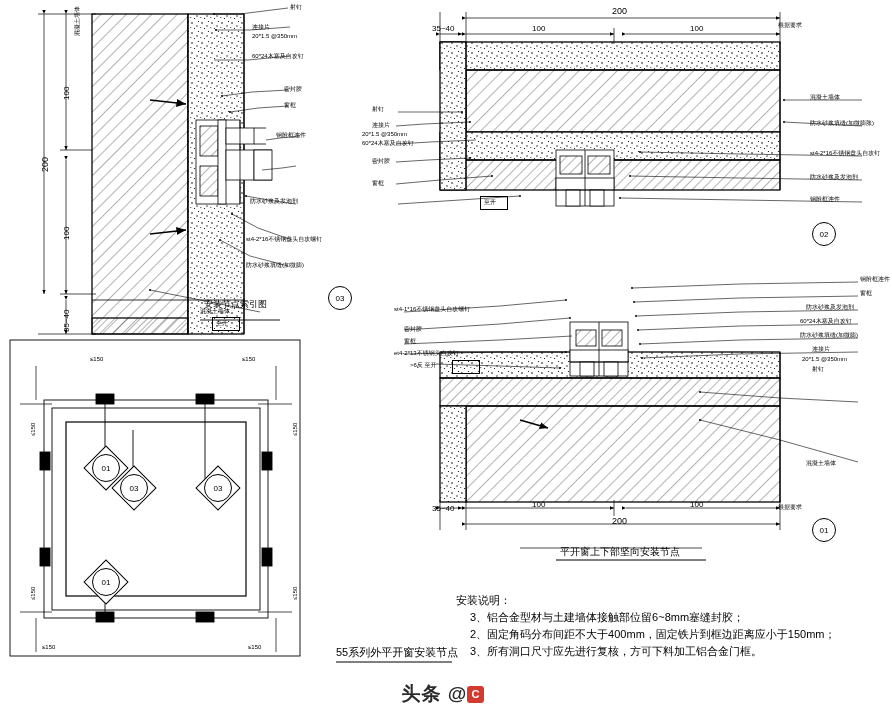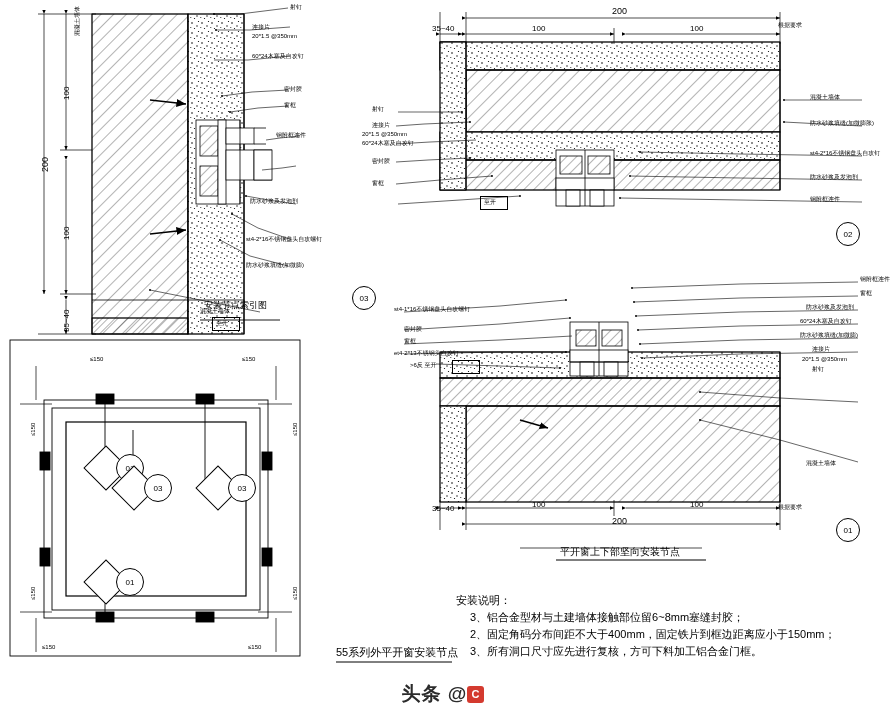--- a/index.html
+++ b/index.html
@@ -14,21 +14,21 @@
   .stage{position:absolute;left:0;top:0;width:892px;height:717px;}
   .lbl{position:absolute;font-size:7px;line-height:8px;white-space:nowrap;}
   .lbl.s6{font-size:6px;line-height:7px;}
   .lbl.s8{font-size:8px;line-height:9px;}
   .lbl.s9{font-size:9px;line-height:10px;}
   .lbl.s10{font-size:10px;line-height:11px;}
   .lbl.s11{font-size:11px;line-height:12px;}
   .lbl.rot{transform:rotate(-90deg);transform-origin:left top;}
   .bx{position:absolute;border:1px solid #000;}
   .circ{position:absolute;border:1px solid #000;border-radius:50%;
-        display:flex;align-items:center;justify-content:center;font-size:8px;background:#fff;margin-left:24px;}
+        display:flex;align-items:center;justify-content:center;font-size:8px;background:#fff;}
   .diam{position:absolute;border:1px solid #000;transform:rotate(45deg);background:#fff;}
   .watermark{
     position:absolute;left:0;bottom:0;width:892px;height:46px;
     display:flex;align-items:center;justify-content:center;
     font-size:19px;font-weight:bold;color:#2b2b2b;letter-spacing:1px;
   }
   .wm-ico{
     display:inline-block;width:17px;height:17px;border-radius:3px;
     background:#d43a2f;color:#fff;font-size:11px;line-height:17px;text-align:center;
     margin-right:6px;font-weight:bold;
@@ -331,21 +331,21 @@
   <div class="lbl s6" style="left:806px;top:304px;">防水砂浆及发泡剂</div>
   <div class="lbl s6" style="left:800px;top:318px;">60*24木塞及自攻钉</div>
   <div class="lbl s6" style="left:800px;top:332px;">防水砂浆填缝(加微膨)</div>
   <div class="lbl s6" style="left:812px;top:346px;">连接片</div>
   <div class="lbl s6" style="left:802px;top:356px;">20*1.5 @350mm</div>
   <div class="lbl s6" style="left:812px;top:366px;">射钉</div>
   <div class="lbl s6" style="left:806px;top:460px;">混凝土墙体</div>
   <div class="circ" style="left:812px;top:518px;width:22px;height:22px;">01</div>
   <div class="lbl s10" style="left:560px;top:546px;">平开窗上下部坚向安装节点</div>
 
-  <div class="lbl s9" style="left:204px;top:300px;">安装节点索引图</div>
+  <div class="lbl s9" style="left:204px;top:300px;font-family:Liberation Mono, monospace;">安装节点索引图</div>
   <div class="lbl s6" style="left:90px;top:356px;">≤150</div>
   <div class="lbl s6" style="left:242px;top:356px;">≤150</div>
   <div class="lbl s6 rot" style="left:30px;top:436px;">≤150</div>
   <div class="lbl s6 rot" style="left:30px;top:600px;">≤150</div>
   <div class="lbl s6 rot" style="left:292px;top:436px;">≤150</div>
   <div class="lbl s6 rot" style="left:292px;top:600px;">≤150</div>
   <div class="lbl s6" style="left:42px;top:644px;">≤150</div>
   <div class="lbl s6" style="left:248px;top:644px;">≤150</div>
 
   <div class="diam" style="left:90px;top:452px;width:30px;height:30px;"></div>

